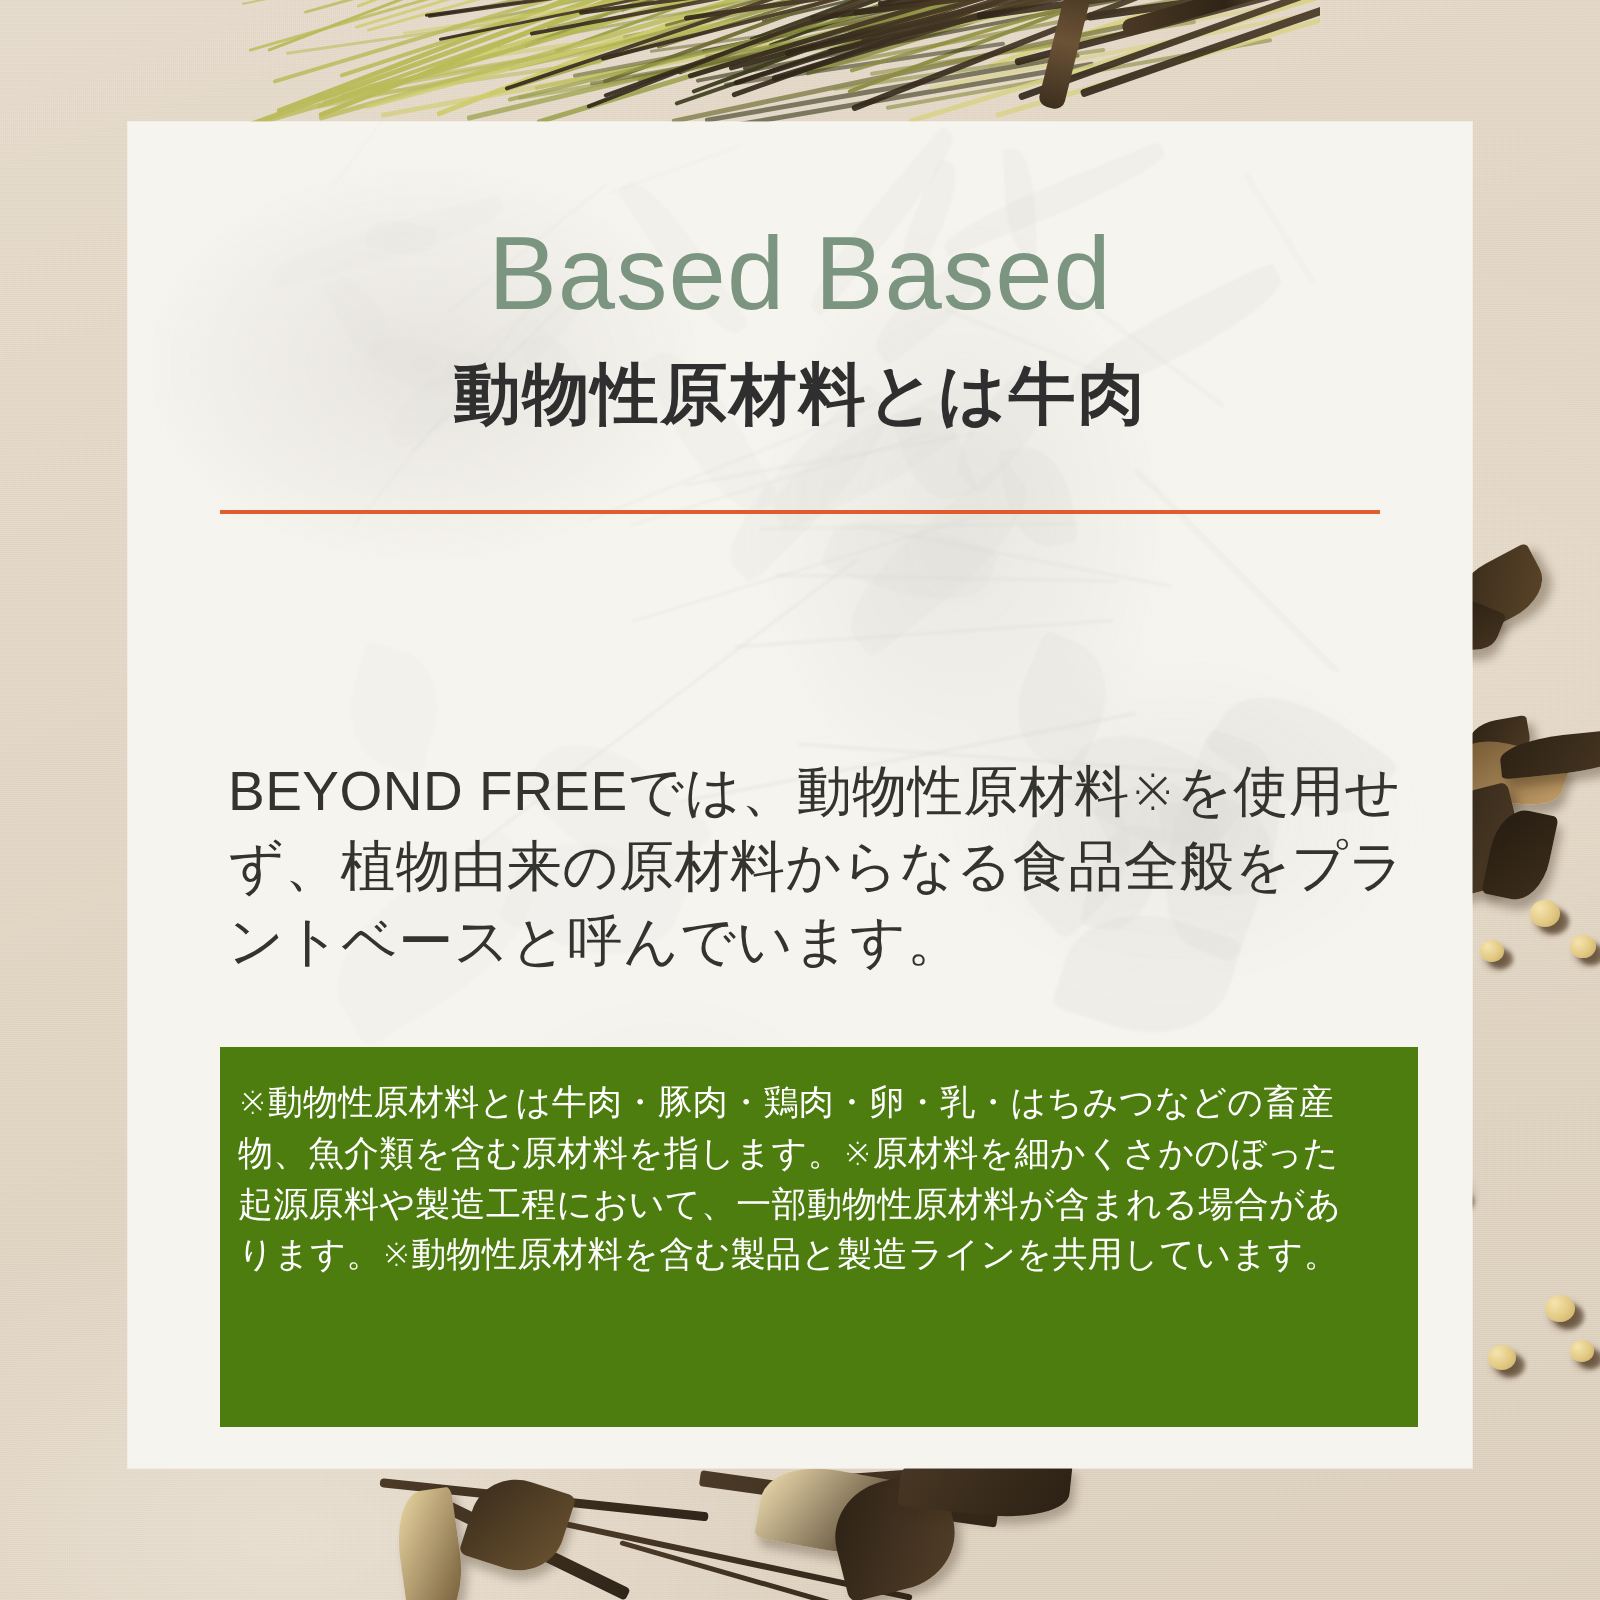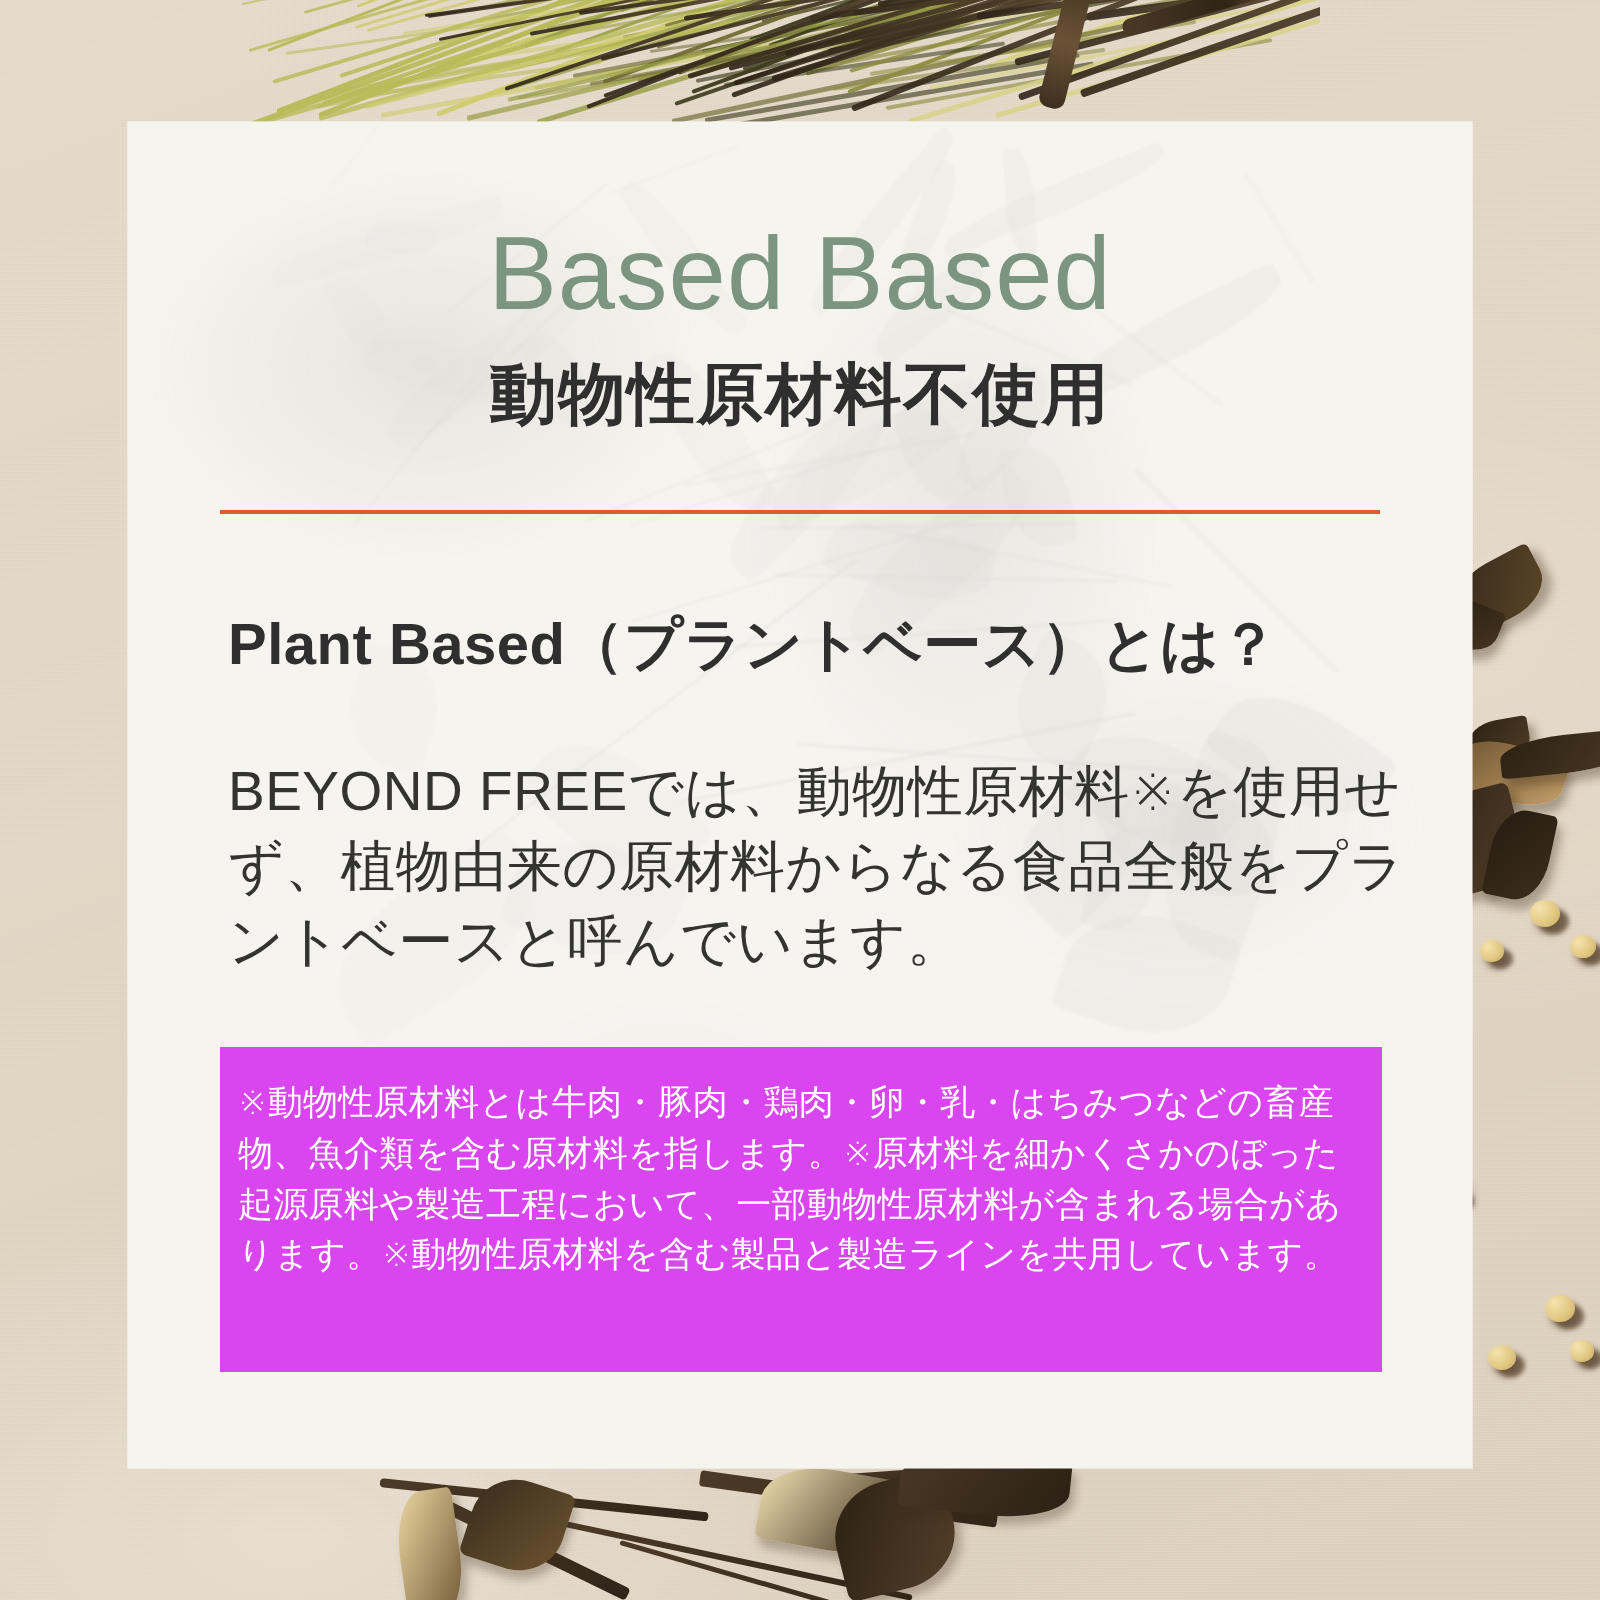--- a/index.html
+++ b/index.html
@@ -98,22 +98,23 @@
     position:absolute;left:100px;top:493px;
     font-size:58px;line-height:1;font-weight:700;letter-spacing:.5px;
     color:#2f2f2f;white-space:nowrap;
   }
   .body-copy{
     position:absolute;left:100px;top:632px;width:1180px;
     font-size:55px;line-height:1.36;font-weight:300;letter-spacing:.5px;
     color:#33332f;
   }
   .note-box{
-    position:absolute;left:92px;top:925px;width:1162px;height:325px;
-    background:#d946ef;
+    position:absolute;left:92px;top:925px;width:1162px;height:380px;
+    background:#4d7c0f;
+    padding-left:36px;
   }
   .note-text{
     position:absolute;left:18px;top:30px;width:1126px;
     font-size:35px;line-height:1.45;font-weight:300;letter-spacing:.3px;
     color:#ffffff;
   }
 </style>
 </head>
 <body>
 
@@ -337,25 +338,24 @@
         <div class="wm-stem" style="left:670px;top:620px;width:434px;height:4.1px;transform:rotate(4deg);opacity:0.64"></div>
         <div class="wm-stem" style="left:1117px;top:48px;width:129px;height:5.9px;transform:rotate(58deg);opacity:0.31"></div>
         <div class="wm-stem" style="left:225px;top:404px;width:319px;height:2.3px;transform:rotate(-51deg);opacity:0.51"></div>
         <div class="wm-stem" style="left:336px;top:732px;width:493px;height:2.8px;transform:rotate(-37deg);opacity:0.70"></div>
         <div class="wm-stem" style="left:556px;top:361px;width:296px;height:3.7px;transform:rotate(-10deg);opacity:0.49"></div>
       </div>
 
     <div class="card-inner">
       <div class="title-en">Based Based</div>
 
-      <div class="title-ja">動物性原材料不使用</div>
+      <div class="title-ja">動物性原材料とは牛肉</div>
 
       <div class="divider"></div>
 
-      <div class="q-heading">Plant Based（プラントベース）とは？</div>
 
       <div class="body-copy">BEYOND FREEでは、動物性原材料※を使用せず、植物由来の原材料からなる食品全般をプラントベースと呼んでいます。</div>
 
       <div class="note-box">
         <div class="note-text">※動物性原材料とは牛肉・豚肉・鶏肉・卵・乳・はちみつなどの畜産物、魚介類を含む原材料を指します。※原材料を細かくさかのぼった起源原料や製造工程において、一部動物性原材料が含まれる場合があります。※動物性原材料を含む製品と製造ラインを共用しています。</div>
       </div>
     </div>
   </div>
 </div>
 

